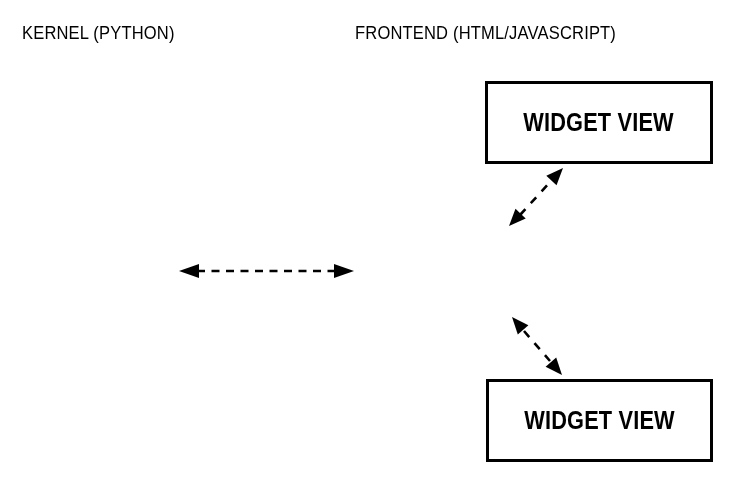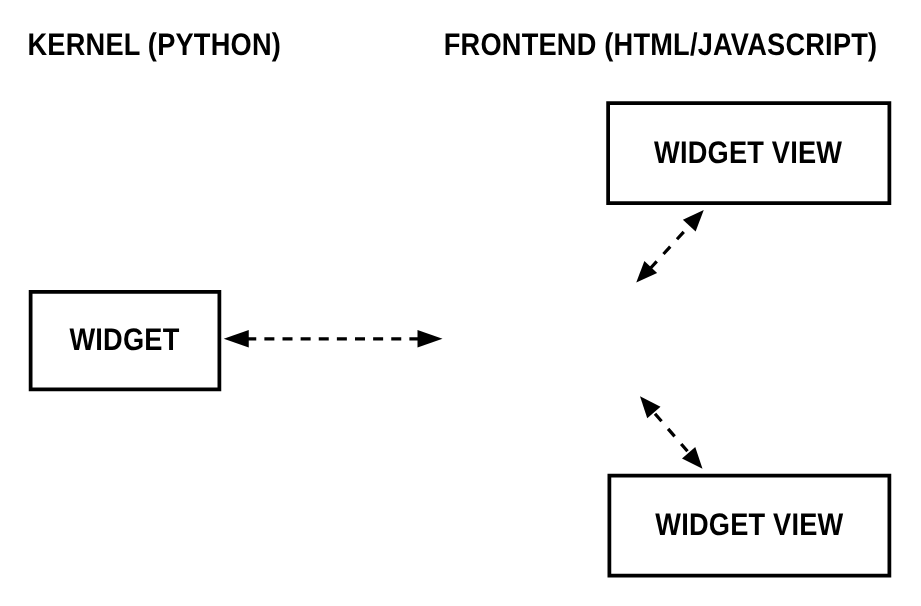--- a/index.html
+++ b/index.html
@@ -14,22 +14,22 @@
     overflow: hidden;
   }
   .canvas {
     position: relative;
     width: 737px; height: 485px;
     background: var(--bg);
     color: var(--ink);
   }
   .section-heading {
     position: absolute;
-    font-size: 25px;
-    font-weight: 700;
+    font-size: 19px;
+    font-weight: 400;
     letter-spacing: 0.2px;
     white-space: nowrap;
     color: var(--ink);
   }
   .section-heading > span {
     display: inline-block;
     transform: scaleX(0.87);
     transform-origin: left center;
   }
   .node {
@@ -75,23 +75,20 @@
 <div class="canvas">
 
   <div class="section-heading" style="left:22px; top:22px;">
     <span>KERNEL (PYTHON)</span>
   </div>
 
   <div class="section-heading" style="left:355px; top:22px;">
     <span>FRONTEND (HTML/JAVASCRIPT)</span>
   </div>
 
-  <div class="node node-widget">
-    <span>WIDGET</span>
-  </div>
 
 
   <div class="node node-view-top">
     <span>WIDGET VIEW</span>
   </div>
 
   <div class="node node-view-bottom">
     <span>WIDGET VIEW</span>
   </div>
 

